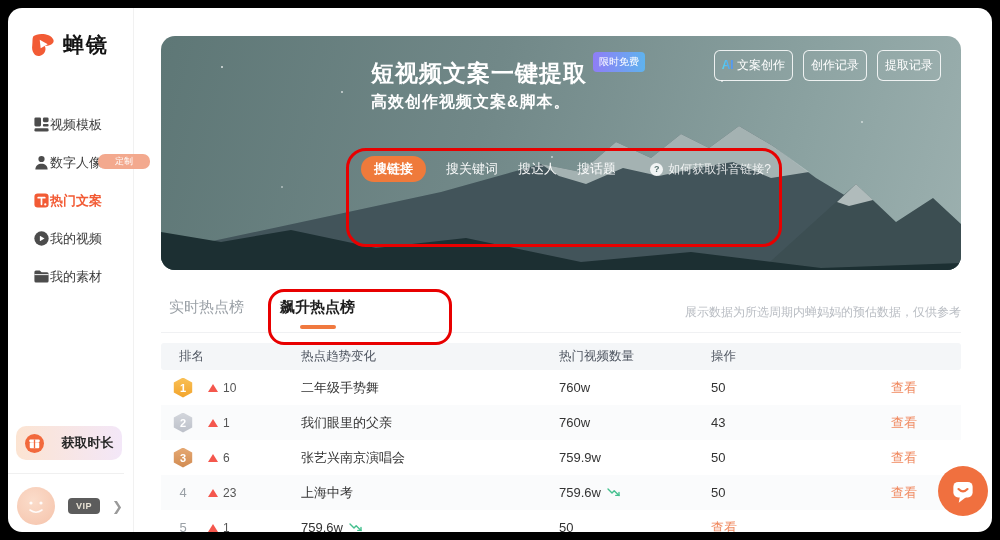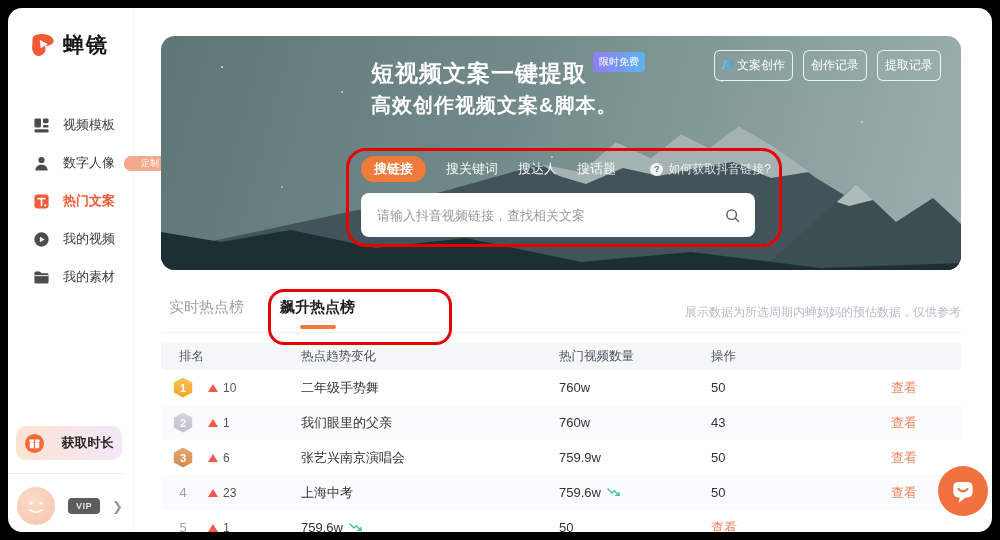--- a/index.html
+++ b/index.html
@@ -7,21 +7,21 @@
        font-family:"Liberation Sans","DejaVu Sans",sans-serif;}
   .window{position:absolute;left:8px;top:8px;width:984px;height:524px;background:#fff;
           border-radius:14px;overflow:hidden;display:flex;}
 
   
   .sidebar{width:125px;flex:none;border-right:1px solid #f1f1f1;position:relative;}
   .logo{display:flex;align-items:center;gap:5px;padding:22px 0 0 20px;}
   .logo svg{width:30px;height:30px;}
   .logo-text{font-size:21px;font-weight:bold;color:#141414;letter-spacing:2px;}
   .nav{margin-top:46px;}
-  .nav-item{display:flex;align-items:center;gap:13px;padding:10px 0 10px 25px;font-size:13px;
+  .nav-item{display:flex;align-items:flex-start;padding:10px 0 10px 25px;font-size:13px;
             color:#3c3c3c;cursor:pointer;white-space:nowrap;}
   .nav-item svg{width:17px;height:17px;flex:none;}
   .nav-item.active{color:#f25b35;font-weight:bold;}
   .badge-mini{background:#f3a98e;color:#fff;font-size:9px;line-height:1;padding:3px 17px;
               border-radius:7px;margin-left:-4px;}
   .get-btn{position:absolute;left:8px;right:11px;bottom:72px;height:34px;border-radius:10px;
            background:linear-gradient(90deg,#fce4d2 0%,#f3e7f8 100%);display:flex;align-items:center;
            justify-content:center;gap:18px;font-size:13px;font-weight:bold;color:#262626;cursor:pointer;}
   .get-btn svg{width:19px;height:19px;}
   .side-divider{position:absolute;left:0;right:9px;bottom:58px;border-top:1px solid #f0f0f0;}
@@ -44,21 +44,21 @@
                     640px 55px 0 rgba(255,255,255,.6), 260px 150px 0 rgba(255,255,255,.4);}
   .hero-btns{position:absolute;top:14px;right:20px;display:flex;gap:10px;z-index:3;}
   .hero-btn{border:1px solid rgba(255,255,255,.85);border-radius:6px;color:#fff;font-size:12px;
             padding:6px 7px;background:rgba(255,255,255,.04);cursor:pointer;white-space:nowrap;}
   .hero-btn .ai{font-weight:bold;background:linear-gradient(90deg,#57d6f0,#4f8df5);
                 -webkit-background-clip:text;background-clip:text;color:transparent;}
   .hero-title{position:absolute;left:210px;top:22px;color:#fff;font-size:23px;font-weight:bold;
               letter-spacing:1px;z-index:2;}
   .title-badge{display:inline-block;vertical-align:top;margin:-6px 0 0 6px;font-size:10px;font-weight:normal;
                background:linear-gradient(90deg,#8f7df7,#5fb3ee);padding:3px 6px;border-radius:4px;letter-spacing:0;}
-  .hero-sub{position:absolute;left:210px;top:56px;color:#fff;font-size:20px;font-weight:bold;
+  .hero-sub{position:absolute;left:210px;top:56px;color:#fff;font-size:16px;font-weight:bold;
             letter-spacing:1px;z-index:2;}
   .search-wrap{position:absolute;left:200px;top:120px;width:410px;z-index:2;}
   .stabs{display:flex;align-items:center;gap:20px;}
   .stab{color:rgba(255,255,255,.95);font-size:13px;cursor:pointer;padding:4px 0;}
   .stab.active{background:#ef7a3b;color:#fff;font-weight:bold;border-radius:14px;padding:4px 13px;}
   .help-link{margin-left:auto;display:flex;align-items:center;gap:5px;color:rgba(255,255,255,.85);
              font-size:12px;cursor:pointer;}
   .qmark{width:13px;height:13px;border-radius:50%;background:rgba(255,255,255,.85);color:#5a7472;
          font-size:9px;font-weight:bold;display:flex;align-items:center;justify-content:center;}
   .search-box{margin-top:11px;height:44px;width:394px;background:#fff;border-radius:8px;display:flex;
@@ -222,27 +222,20 @@
 
           <div class="stab active">搜链接</div>
             <div class="stab">搜关键词</div>
             <div class="stab">搜达人</div>
             <div class="stab">搜话题</div>
             <div class="help-link">
             <span class="qmark">?</span>
             <span>如何获取抖音链接?</span>
           </div>
         </div>
-        <div class="search-box">
-          <input type="text" placeholder="请输入抖音视频链接，查找相关文案" style="">
-          <svg viewBox="0 0 20 20">
-            <circle cx="9" cy="9" r="5.6" stroke="#555" stroke-width="1.6" fill="none"></circle>
-            <line x1="13.6" y1="13.6" x2="17.2" y2="17.2" stroke="#555" stroke-width="1.6" stroke-linecap="round"></line>
-          </svg>
-        </div>
       </div>
       <div class="anno anno1"></div>
     </div>
 
     <div class="list-head">
       <div class="ltabs">
           <div class="ltab">实时热点榜</div>
           <div class="ltab active">飙升热点榜<span class="bar"></span></div>
         </div>
       <div class="note">展示数据为所选周期内蝉妈妈的预估数据，仅供参考</div>

